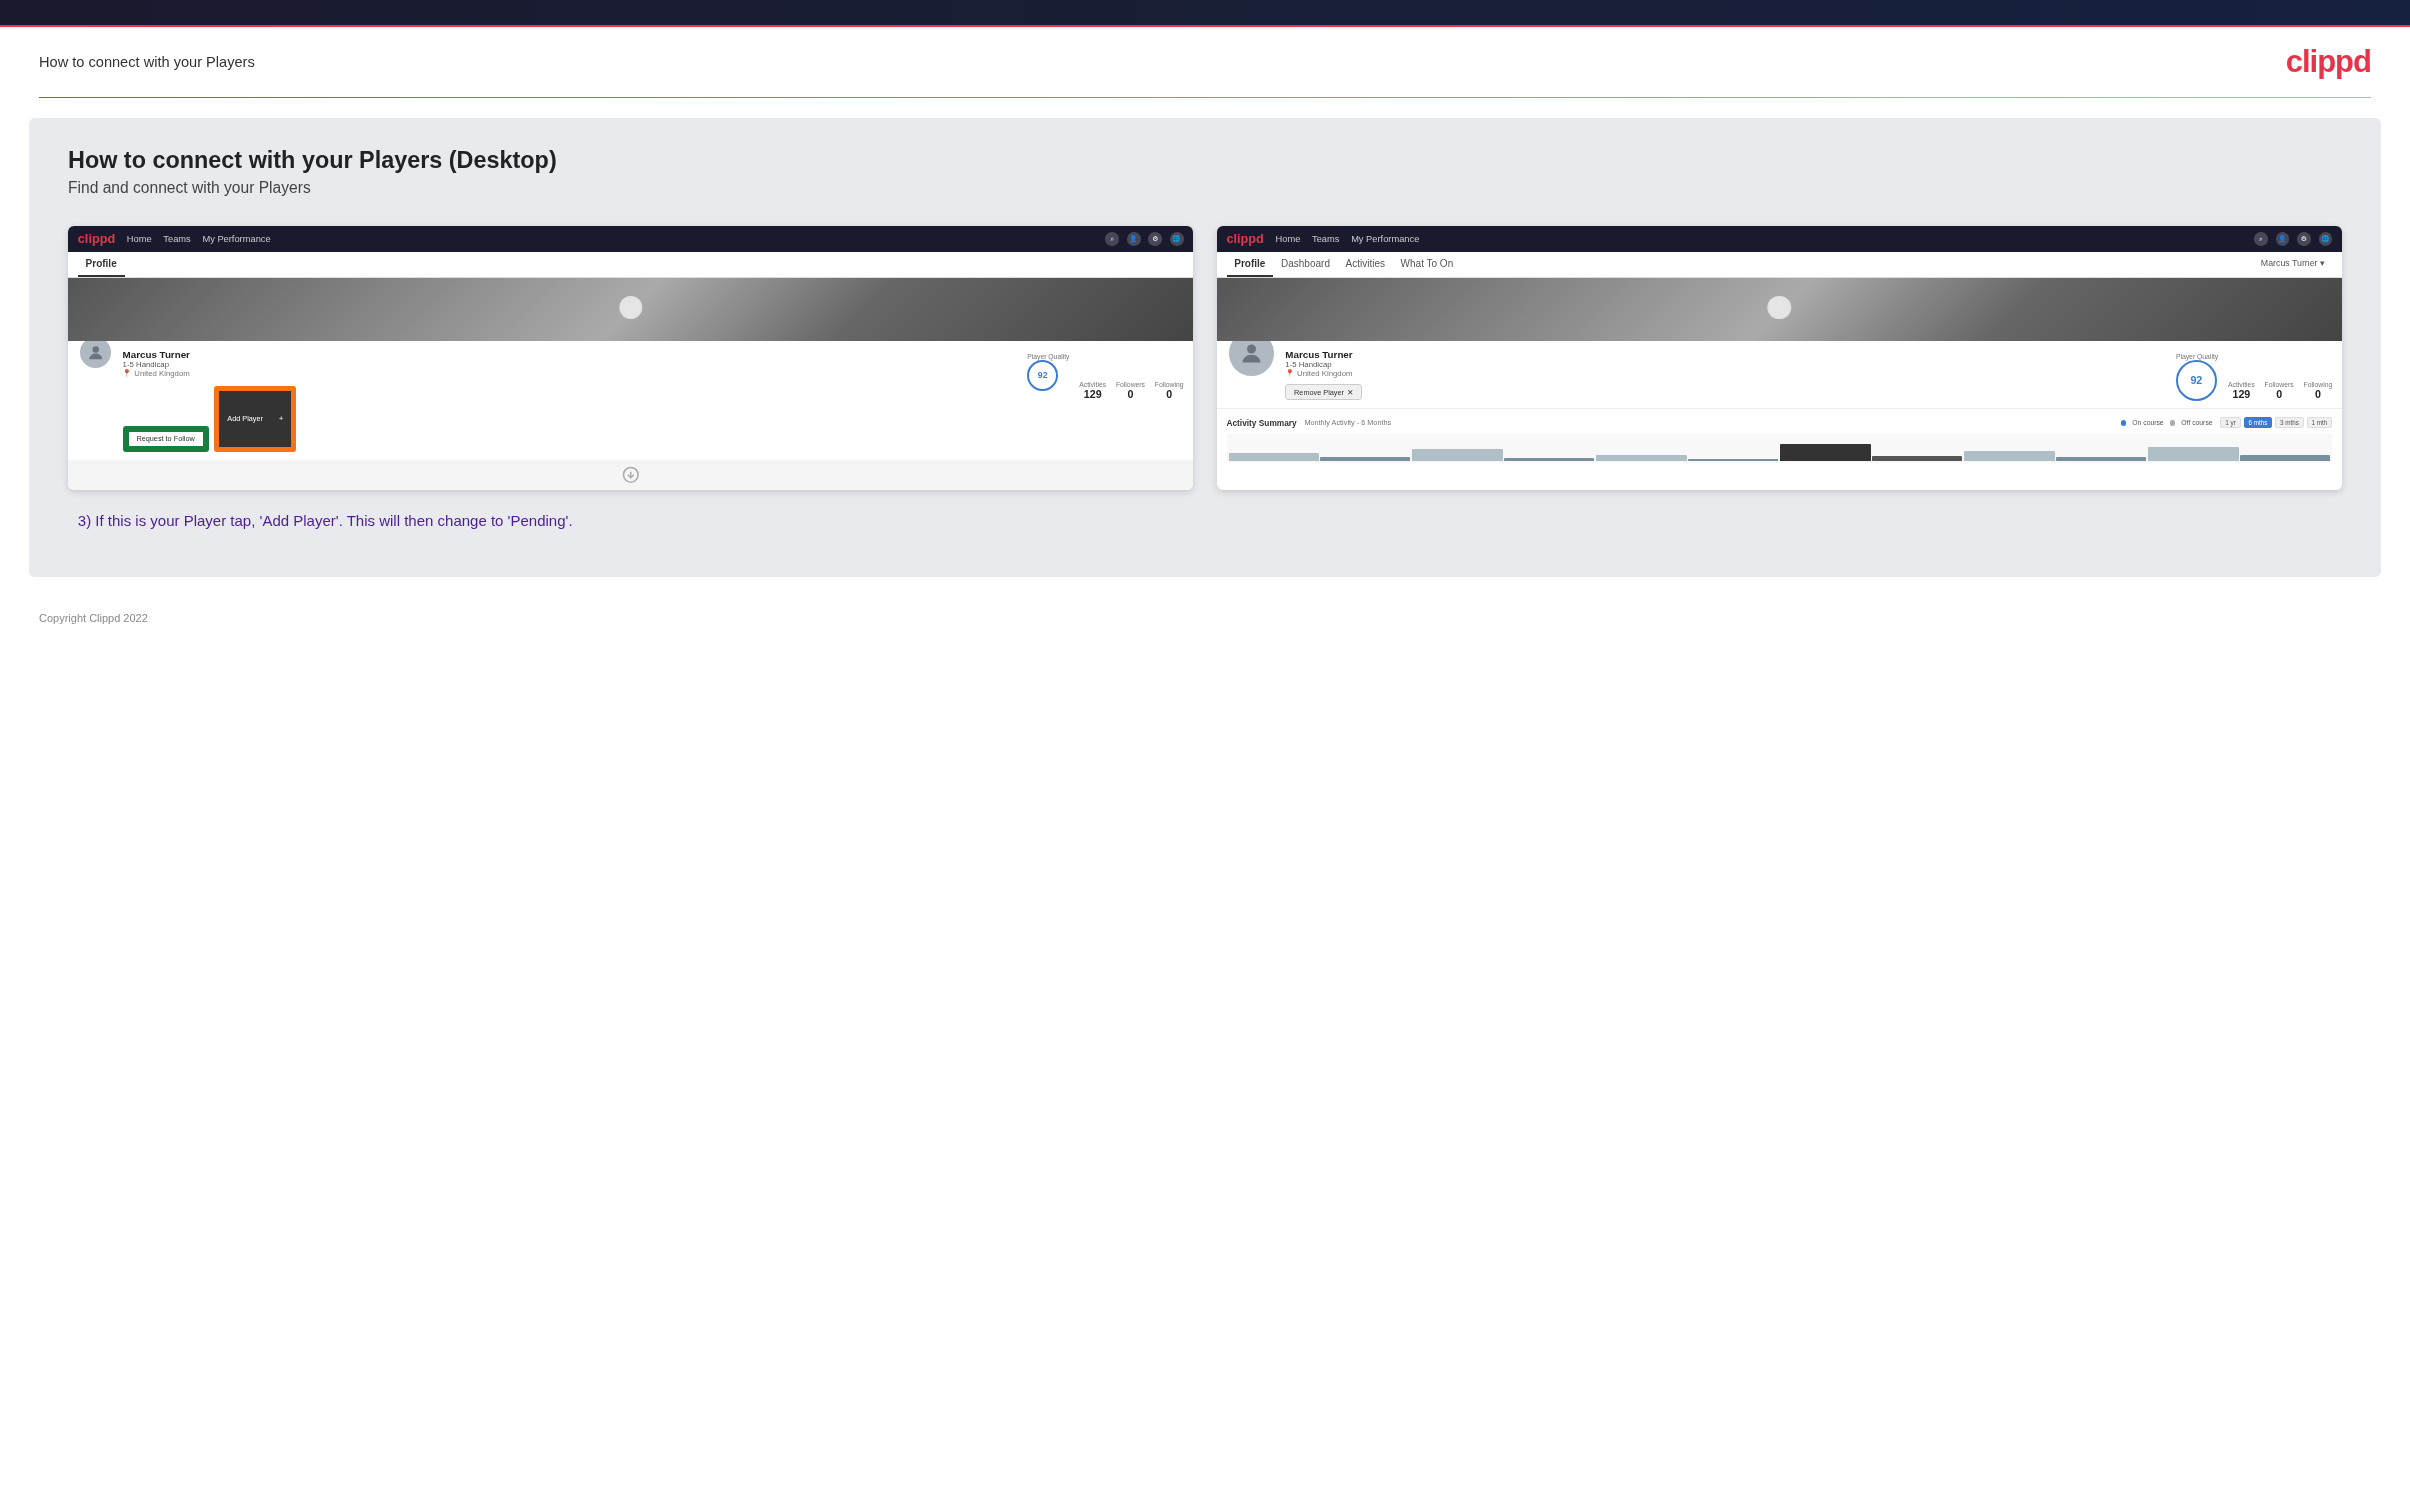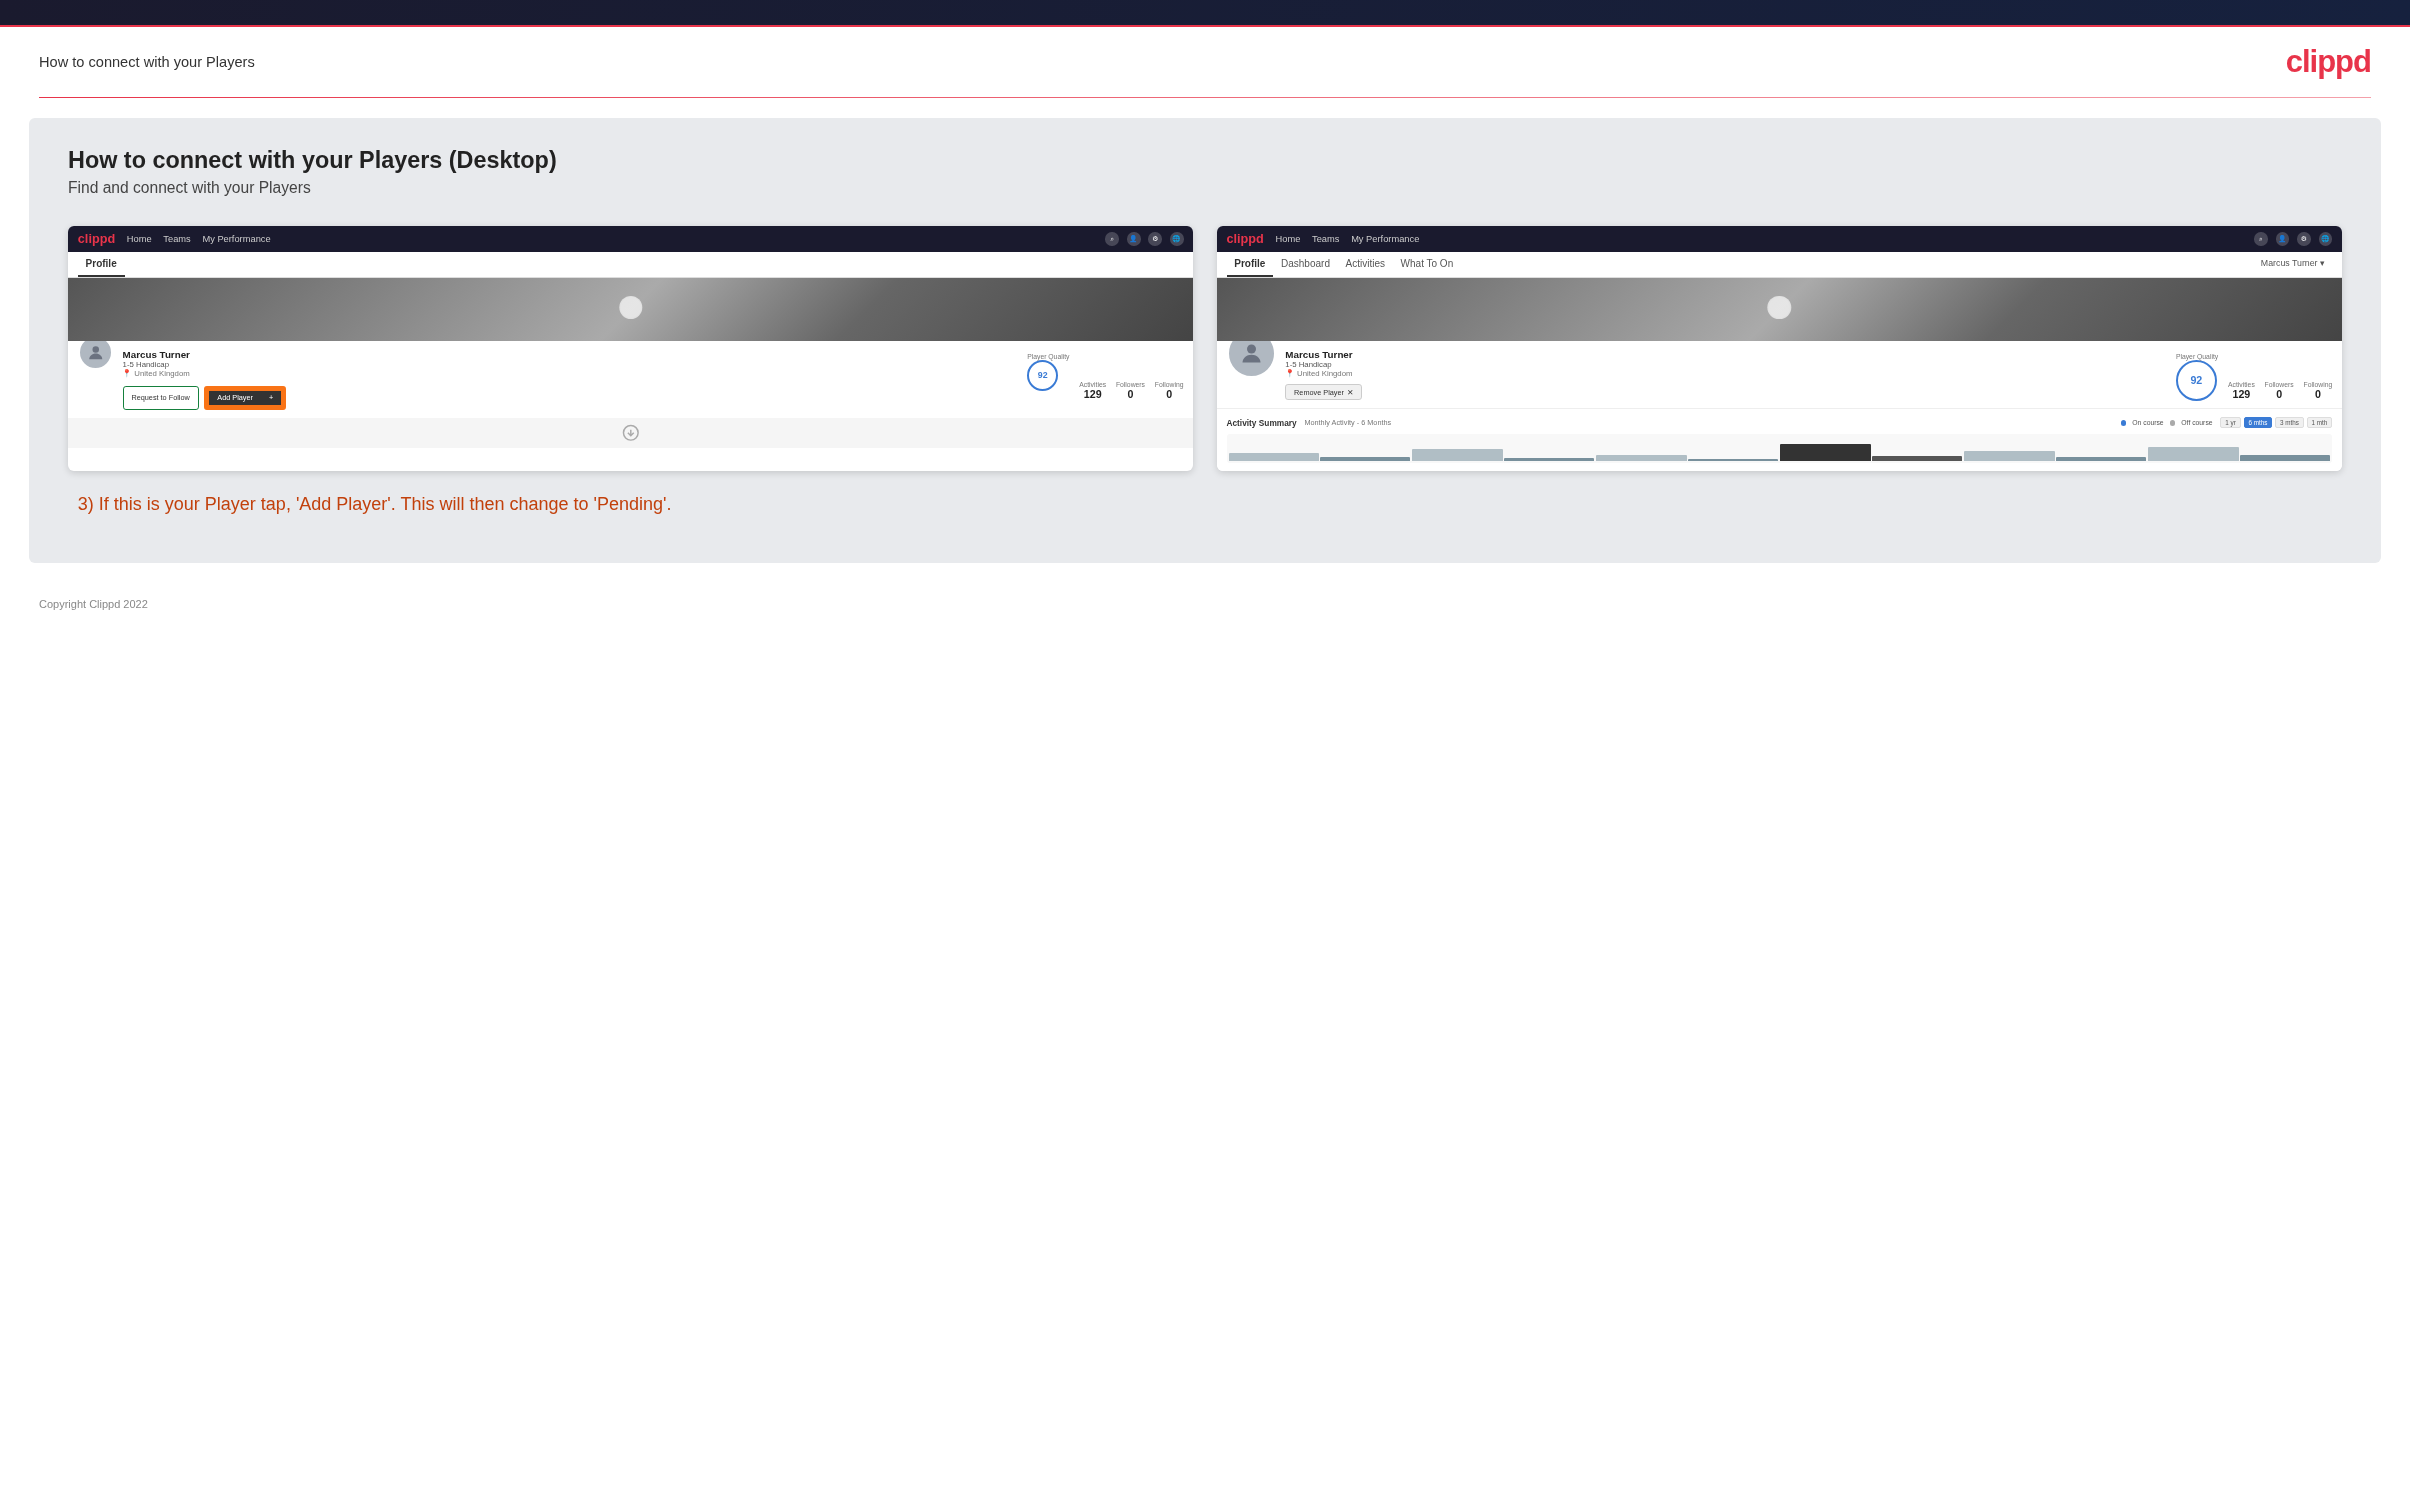--- a/index.html
+++ b/index.html
@@ -265,22 +265,23 @@
 
     .mock-btn {
       padding: 2.9px 7.8px;
       font-size: 7.3px;
       border-radius: 2.9px;
       cursor: pointer;
     }
 
     .mock-btn-outline {
       background: #fff;
-      border: 1px solid #15803d;
+      border: 6px solid #15803d;
       color: #333;
+      margin-top: 40px;
     }
 
     .mock-btn-dark {
       background: #333;
       border: 5px solid #f97316;
       color: #fff;
       display: flex;
       align-items: center;
       gap: 16px;
     }
@@ -399,22 +400,22 @@
       gap: 23.4px;
       margin-top: 19.5px;
     }
 
     .description-block {
       flex: 1;
       padding: 0 9.8px;
     }
 
     .description-text {
-      font-size: 18px;
-      color: #c2410c;
+      font-size: 15px;
+      color: #4c1d95;
       line-height: 1.6;
     }
 
     .footer {
       padding: 15.6px 39px;
       font-size: 11px;
       color: #888;
     }
 
     

